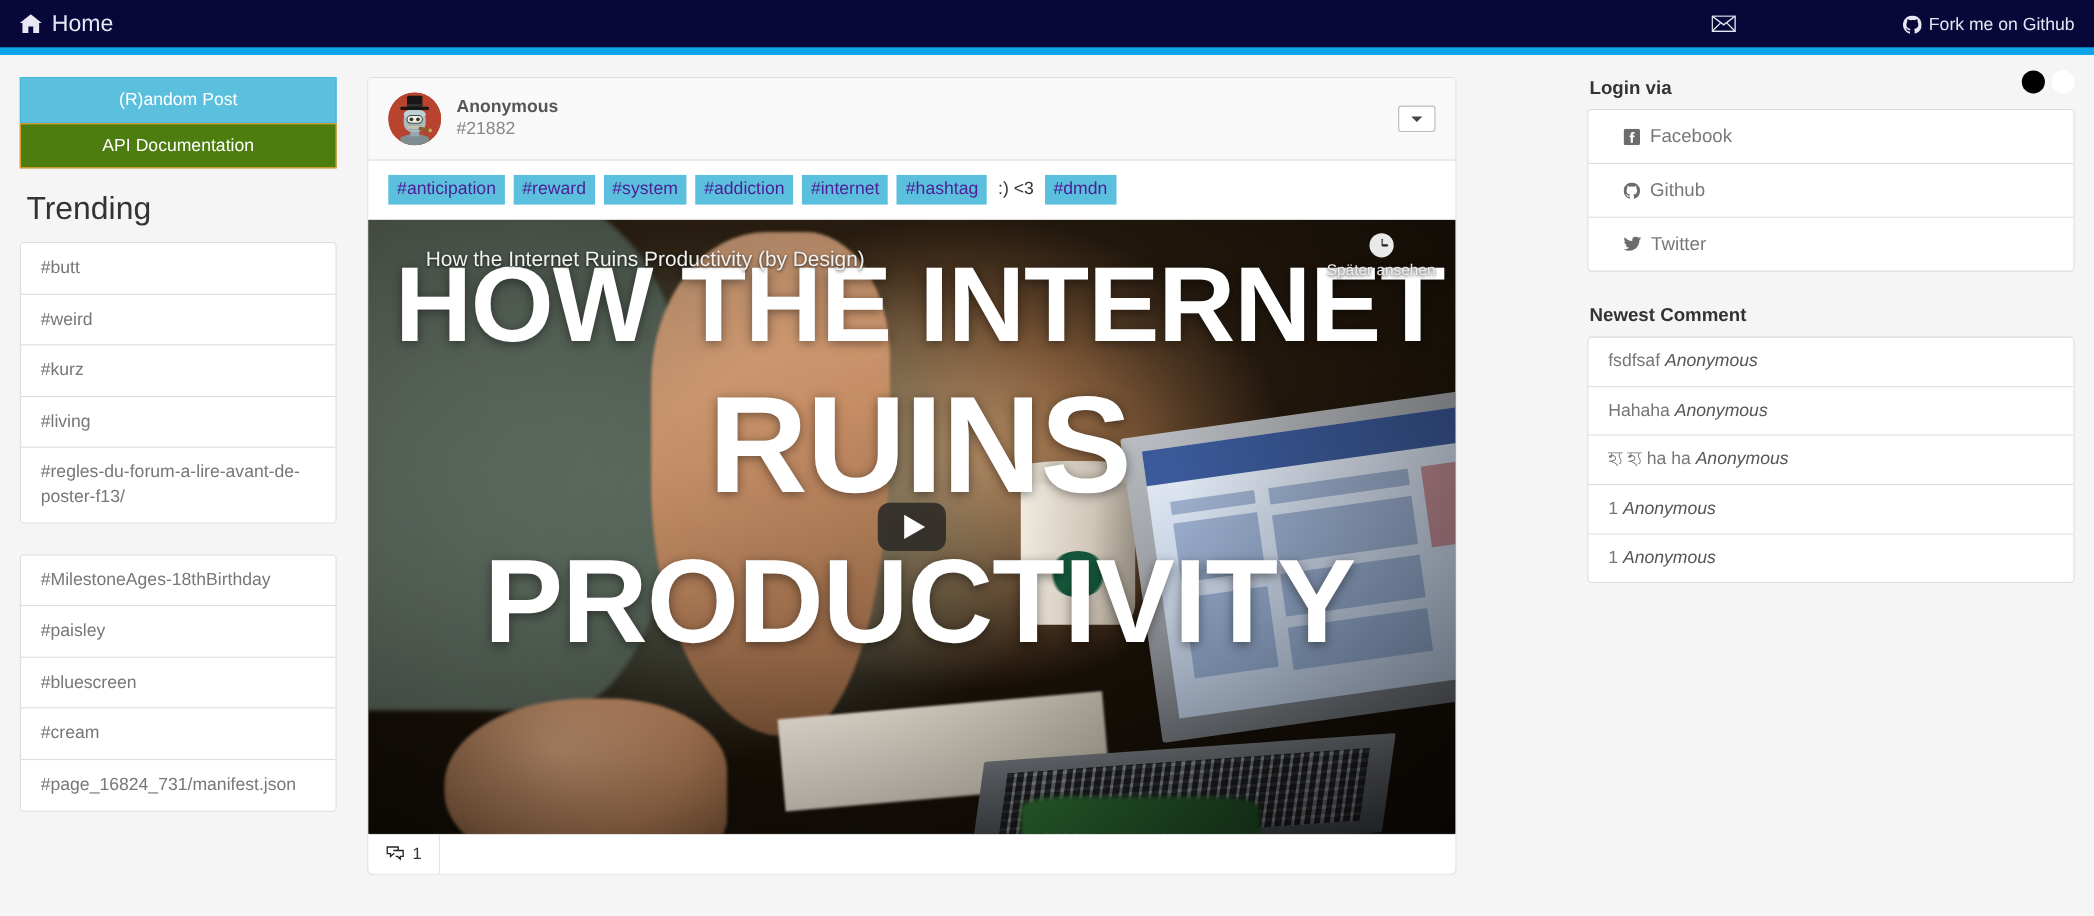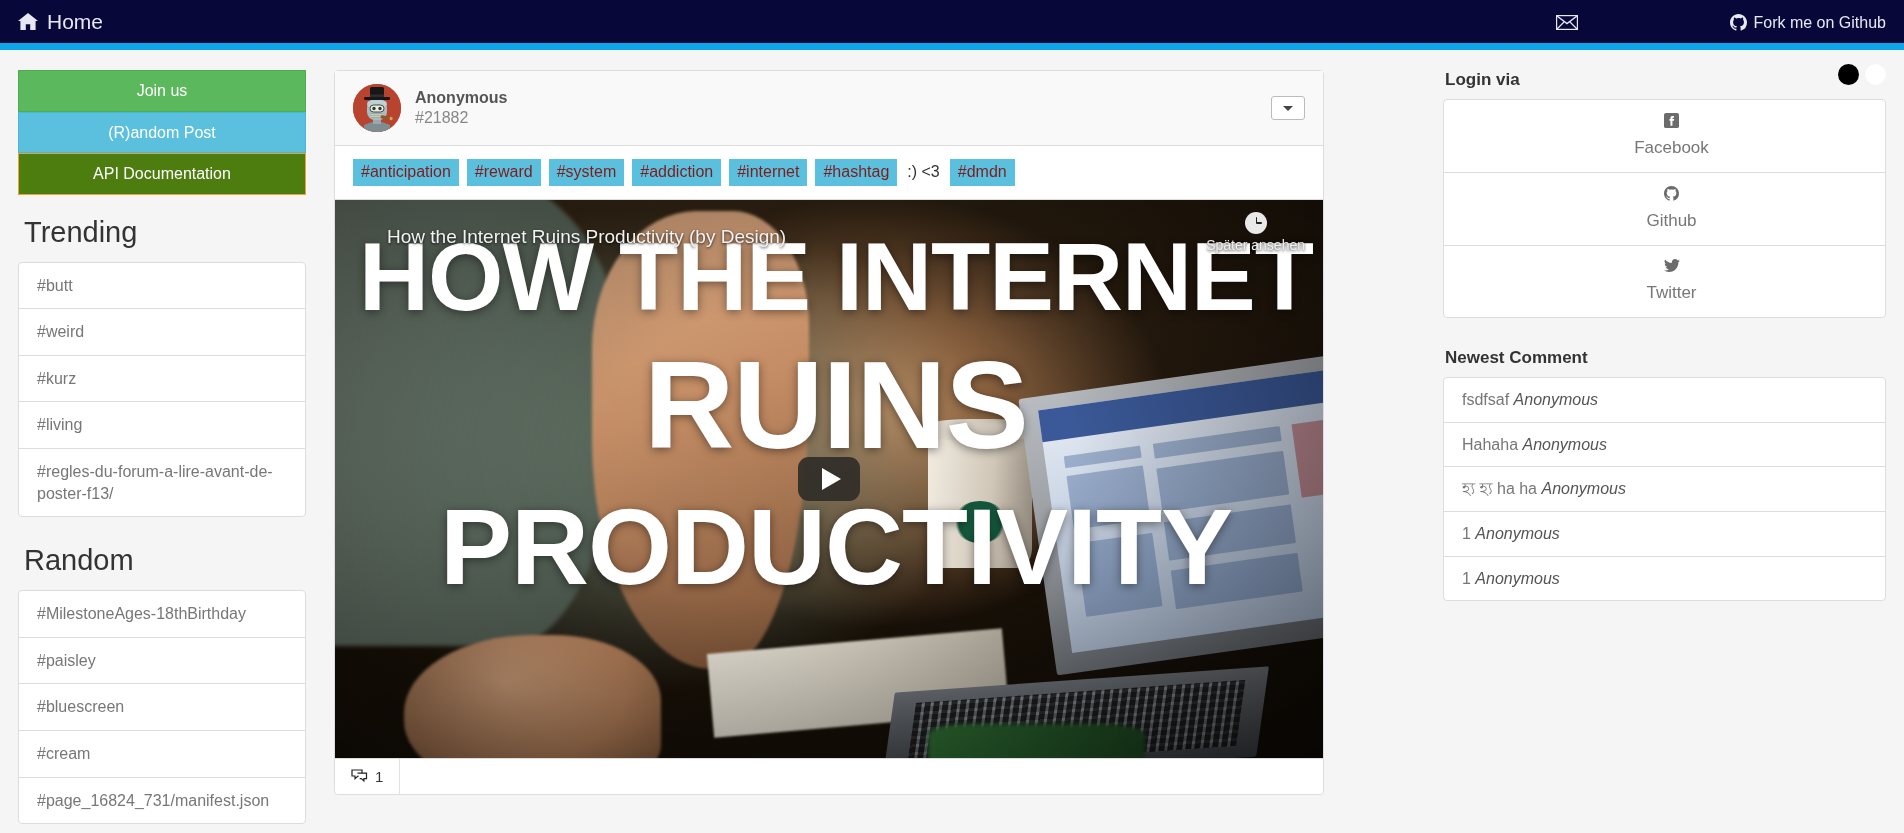--- a/index.html
+++ b/index.html
@@ -179,21 +179,21 @@
   }
   .tag-row {
     display: flex; flex-wrap: wrap; align-items: center;
     gap: 8px;
     padding: 13px 18px;
     background: #fff;
     border-bottom: 1px solid #ddd;
   }
   .tag {
     background: #5bc0de;
-    color: #7f1d1d;
+    color: #4c1d95;
     padding: 3px 8px;
     font-size: 16px;
     line-height: 1.3;
     cursor: pointer;
     white-space: nowrap;
   }
   .tag-plain {
     color: #333;
     font-size: 16px;
     padding: 3px 2px;
@@ -429,21 +429,20 @@
   }
   .side-title.mt { margin-top: 30px; }
   .login-item {
     display: flex; align-items: center; gap: 9px;
     padding: 13px 18px 13px 32px;
     border-bottom: 1px solid #ddd;
     color: #777;
     font-size: 17px;
     cursor: pointer;
     line-height: 1.3;
-    flex-direction: column;
   }
   .login-item:last-child { border-bottom: none; }
   .cmt-item {
     padding: 11px 18px 11px 18px;
     border-bottom: 1px solid #ddd;
     color: #777;
     font-size: 16px;
     cursor: pointer;
     line-height: 1.35;
   }
@@ -497,35 +496,33 @@
 <div class="page">
 
   <div class="theme-toggle">
     <span class="dot dot-black"></span>
     <span class="dot dot-white"></span>
   </div>
 
   <div class="sidebar-left">
 
     <div class="btn-stack">
-      <button class="big-btn btn-green">Join us</button>
       <button class="big-btn btn-blue">(R)andom Post</button>
       <button class="big-btn btn-orange">API Documentation</button>
     </div>
 
     <h2 class="sec-title">Trending</h2>
     <div class="list-group">
       <div class="list-item">#butt</div>
       <div class="list-item">#weird</div>
       <div class="list-item">#kurz</div>
       <div class="list-item">#living</div>
       <div class="list-item">#regles-du-forum-a-lire-avant-de-poster-f13/</div>
     </div>
 
-    <h2 class="sec-title">Random</h2>
     <div class="list-group">
       <div class="list-item">#MilestoneAges-18thBirthday</div>
       <div class="list-item">#paisley</div>
       <div class="list-item">#bluescreen</div>
       <div class="list-item">#cream</div>
       <div class="list-item">#page_16824_731/manifest.json</div>
     </div>
   </div>
 
   <div class="main">

